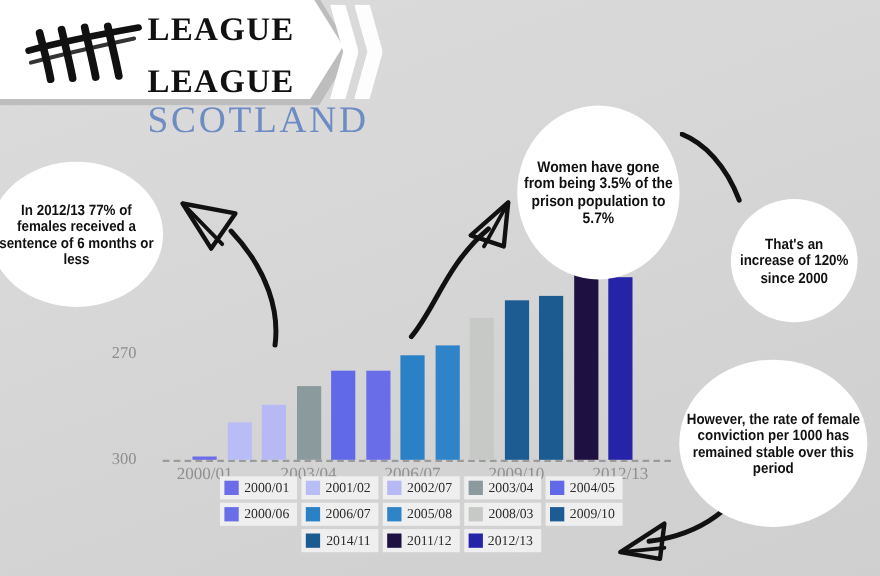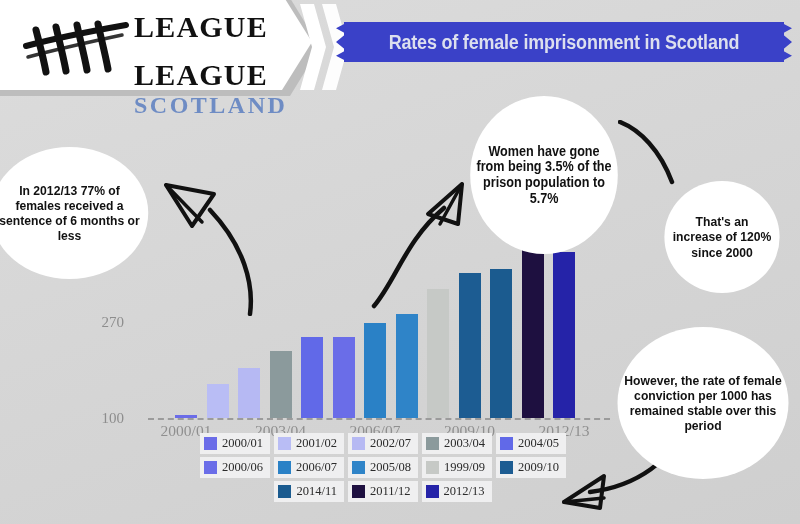--- a/index.html
+++ b/index.html
@@ -48,21 +48,21 @@
   .logo-l1,.logo-l2{
     font-family:"Liberation Serif", serif;
     font-size:30px;font-weight:700;color:#111;letter-spacing:1.2px;
     display:block;
   }
   .logo-l1{margin-top:4px;}
   .logo-l2{margin-top:18px;}
   .logo-l3{
     display:block;margin-top:3px;
     font-family:"Liberation Serif", serif;
-    font-size:24px;font-weight:700;color:#6e8cc4;letter-spacing:2.5px;
+    font-size:34px;font-weight:400;color:#6e8cc4;letter-spacing:2.5px;
   }
 
   
   .ribbon-wrap{position:absolute;left:344px;top:22px;width:440px;height:42px;z-index:4;}
   .ribbon{
     position:absolute;left:0;top:0;width:440px;height:40px;
     background:#3a41c8;
     clip-path:polygon(0 0,100% 0,100% 100%,0 100%);
   }
   .ribbon-zig{
@@ -177,31 +177,25 @@
         </g>
       </svg>
     </div>
 
     <div class="logo-text">
       <span class="logo-l1">LEAGUE</span>
       <span class="logo-l2">LEAGUE</span>
       <span class="logo-l3">SCOTLAND</span>
     </div>
 
-    <div class="ribbon-wrap">
-      <div class="ribbon-zig l"></div>
-      <div class="ribbon-zig r"></div>
-      <div class="ribbon"></div>
-      <div class="ribbon-title">Rates of female imprisonment in Scotland</div>
-    </div>
   </div>
 
   <div class="chart">
     <div id="ytick-group">
-        <div class="yaxis-label" style="top: 213px;">100</div>
+        <div class="yaxis-label" style="top: 213px;">300</div>
         <div class="yaxis-label" style="top: 117px;">270</div>
         <div class="yaxis-label" style="top: 21px;">500</div>
       </div>
     <div class="baseline"></div>
     <div class="bars" id="bars">
         <div class="bar" title="2000/01: 204" style="left: 45px; height: 3px; background: rgb(107, 108, 232);"></div>
         <div class="bar" title="2001/02: 253" style="left: 76.5px; height: 33.92px; background: rgb(185, 189, 245);"></div>
         <div class="bar" title="2002/03: 278" style="left: 108px; height: 49.92px; background: rgb(182, 185, 243);"></div>
         <div class="bar" title="2003/04: 304" style="left: 139.5px; height: 66.56px; background: rgb(139, 154, 156);"></div>
         <div class="bar" title="2004/05: 326" style="left: 171px; height: 80.64px; background: rgb(97, 105, 232);"></div>
@@ -254,21 +248,21 @@
         <div class="legend-item">
           <span class="legend-sw" style="background: rgb(42, 129, 198);"></span>
           <span class="legend-lab">2006/07</span>
         </div>
         <div class="legend-item">
           <span class="legend-sw" style="background: rgb(47, 132, 200);"></span>
           <span class="legend-lab">2005/08</span>
         </div>
         <div class="legend-item">
           <span class="legend-sw" style="background: rgb(198, 201, 198);"></span>
-          <span class="legend-lab">1999/09</span>
+          <span class="legend-lab">2008/03</span>
         </div>
         <div class="legend-item">
           <span class="legend-sw" style="background: rgb(28, 92, 146);"></span>
           <span class="legend-lab">2009/10</span>
         </div>
       </div>
       <div class="legend-row">
         <div class="legend-item">
           <span class="legend-sw" style="background: rgb(27, 91, 143);"></span>
           <span class="legend-lab">2014/11</span>

